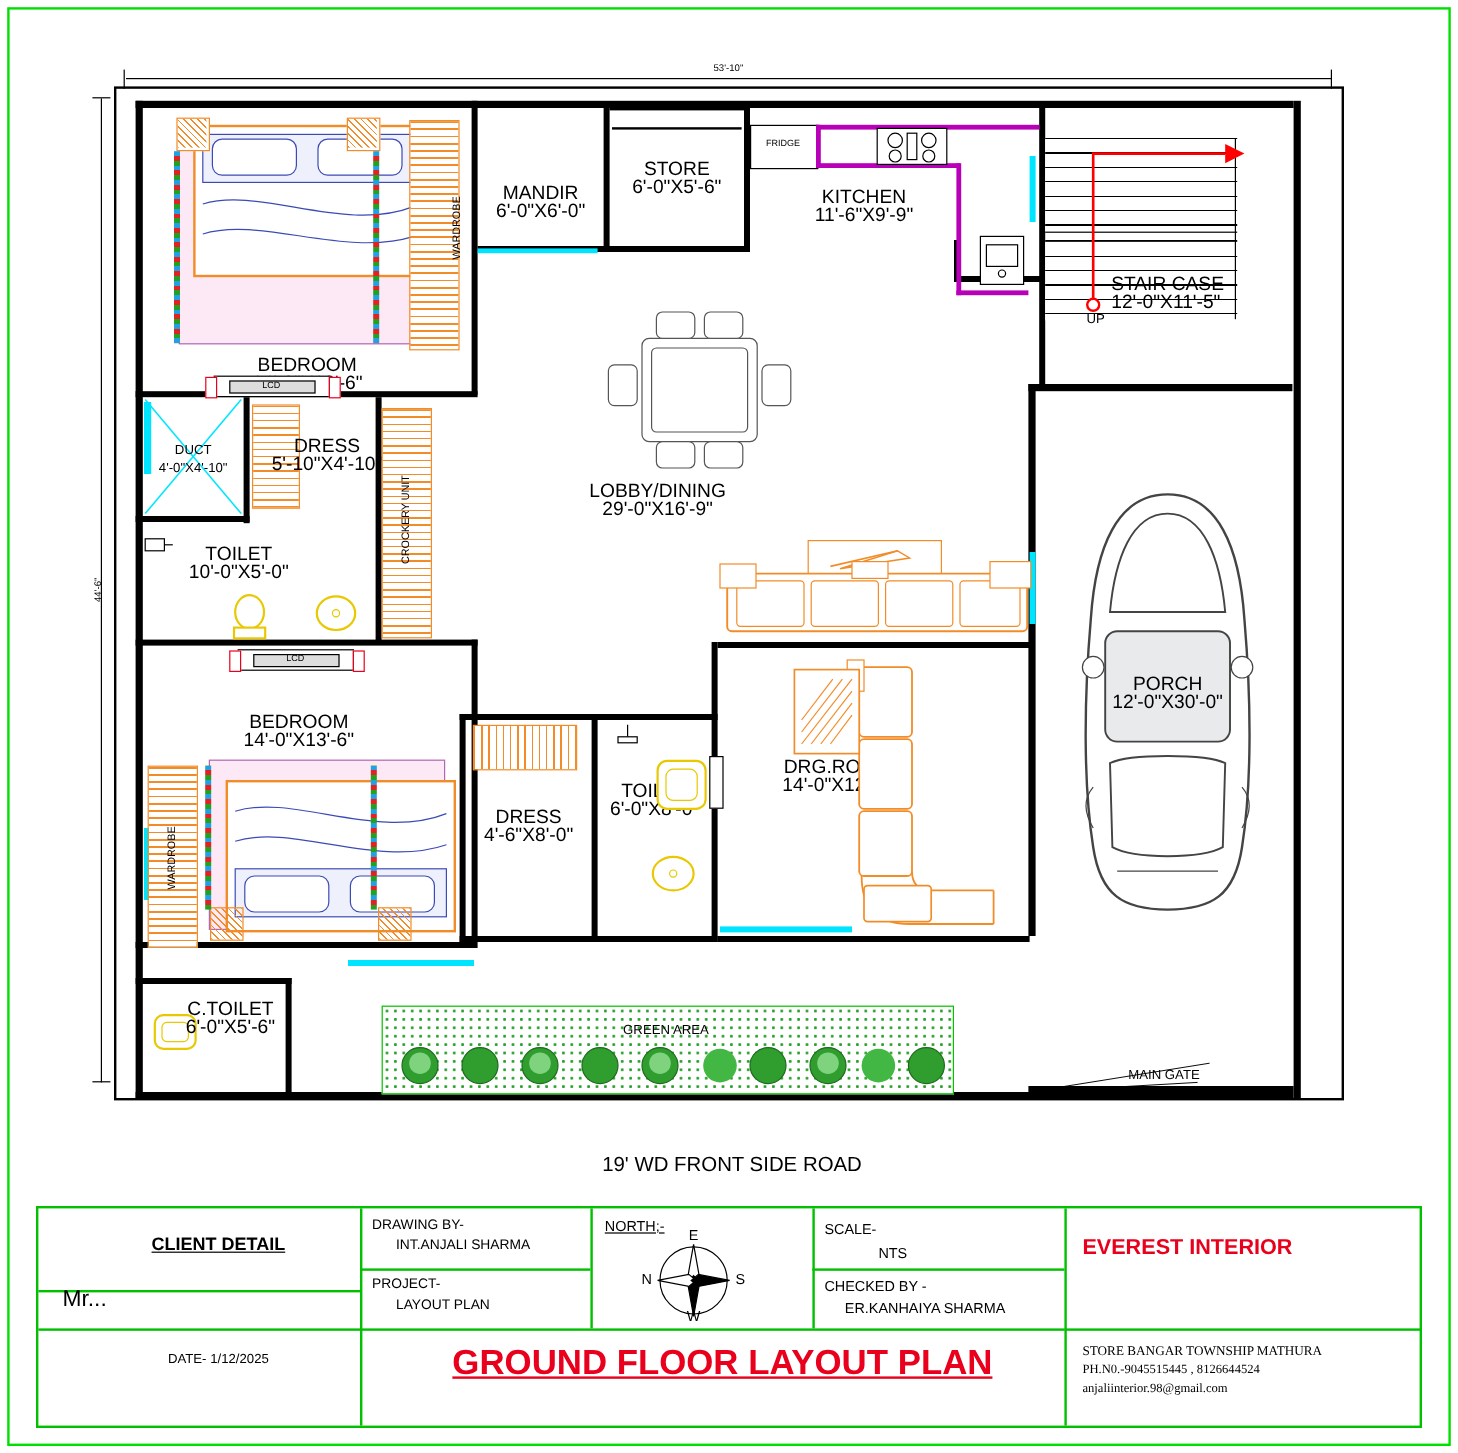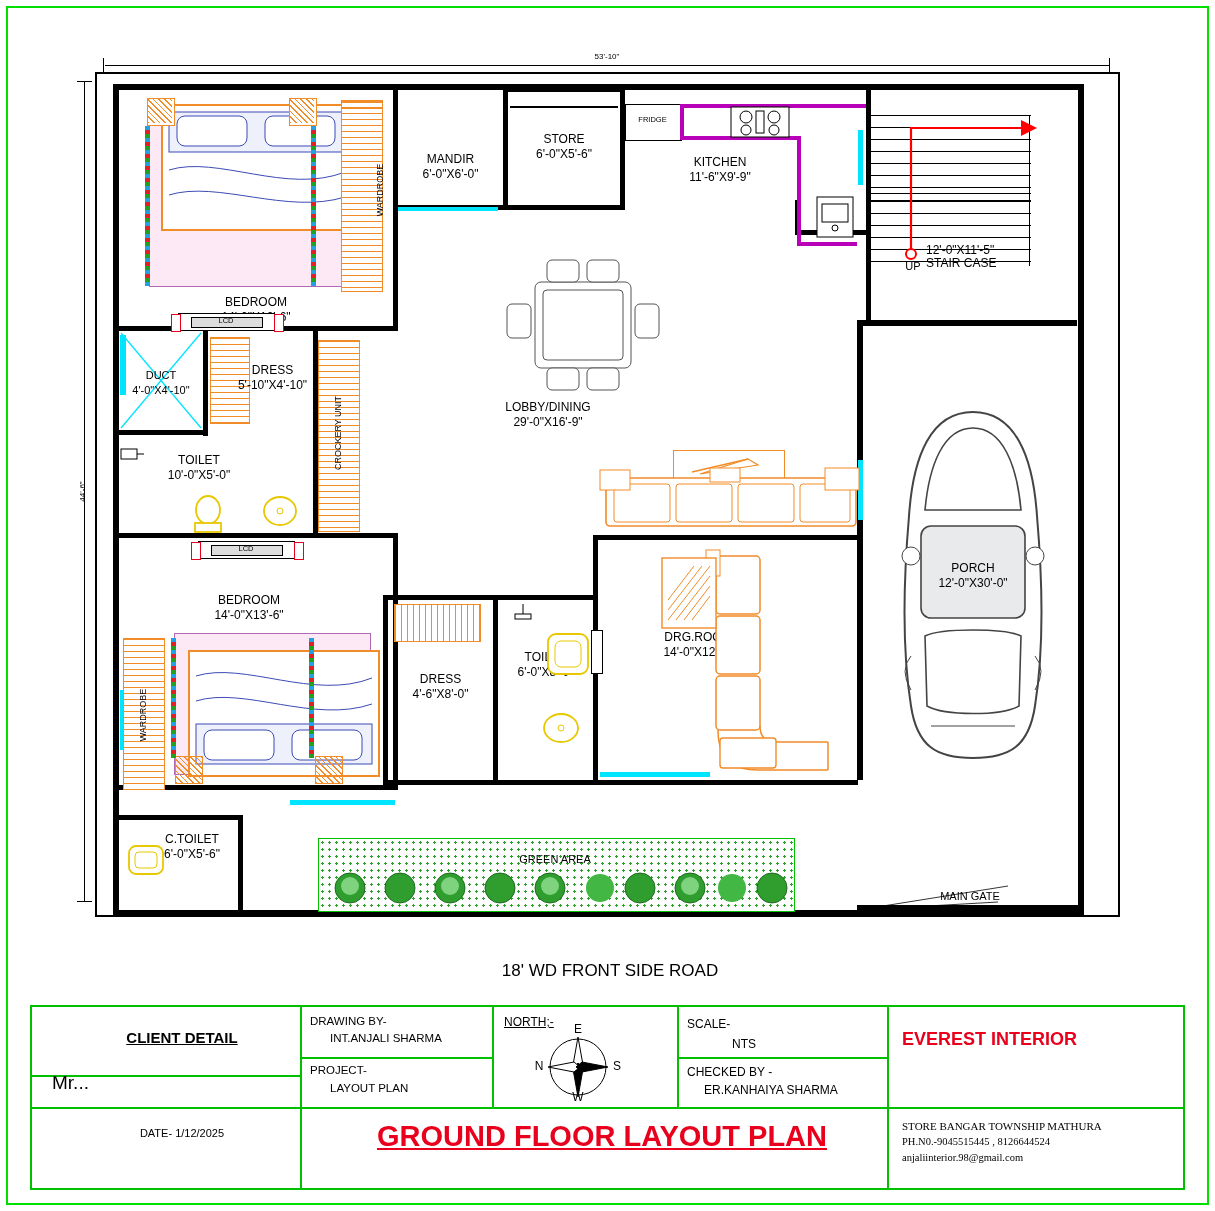--- a/index.html
+++ b/index.html
@@ -16,21 +16,21 @@
   .dim-text{font-size:8px;}
   .title-block{left:30px;top:1005px;width:1155px;height:185px;border:2px solid #00c000;box-sizing:border-box;}
   .tb-v{position:absolute;width:2px;background:#00c000;}
   .tb-h{position:absolute;height:2px;background:#00c000;}
   .red-txt{color:#e8001c;}
   .u{text-decoration:underline;}
   svg{display:block;overflow:visible;}
   .hatchgreen{background-image:
      radial-gradient(circle, #2aa02a 1px, transparent 1.4px);
      background-size:7px 7px;background-color:#ffffff;}
-  .roomname{font-size:12px;}
+  .roomname{font-size:16px;}
   .small{font-size:9px;}
   .tiny{font-size:7.5px;}
 </style>
 </head>
 <body>
 
 <div id="sheet">
 
   <div class="abs border-outer"></div>
 
@@ -180,21 +180,21 @@
     <div class="abs" style="left:0px;top:25px;width:160px;height:78px;background:repeating-linear-gradient(to bottom,#000 0 1px,#fff 1px 12px);border-bottom:1px solid #000;"></div>
     <div class="abs" style="left:0px;top:110px;width:160px;height:66px;background:repeating-linear-gradient(to bottom,#000 0 1px,#fff 1px 12px);border-top:1px solid #000;"></div>
     <div class="abs" style="left:158px;top:25px;width:1px;height:151px;background:#000;"></div>
 
     <svg class="abs" style="left:0px;top:14px;" width="200" height="190" viewBox="0 0 200 190">
       <polyline points="40,146 40,24 150,24" fill="none" stroke="#ff0000" stroke-width="2.2"></polyline>
       <polygon points="150,16 166,24 150,32" fill="#ff0000"></polygon>
       <circle cx="40" cy="150" r="5" fill="none" stroke="#ff0000" stroke-width="2"></circle>
     </svg>
     <div class="abs lbl" style="left:22px;top:170px;width:40px;">UP</div>
-    <div class="abs lbl roomname" style="left:55px;top:138px;width:150px;text-align:left;margin-top:28px;">STAIR CASE</div>
+    <div class="abs lbl roomname" style="left:55px;top:138px;width:150px;text-align:left;">STAIR CASE</div>
     <div class="abs lbl roomname" style="left:55px;top:153px;width:150px;text-align:left;">12'-0"X11'-5"</div>
   </div>
 
   <div class="abs" style="left:119px;top:331px;width:84px;height:99px;">
     <svg class="abs" style="left:0px;top:0px;" width="84" height="99" viewBox="0 0 84 99">
       <line x1="2" y1="2" x2="82" y2="97" stroke="#00e5ff" stroke-width="1.3"></line>
       <line x1="82" y1="2" x2="2" y2="97" stroke="#00e5ff" stroke-width="1.3"></line>
     </svg>
     <div class="abs lbl" style="left:0px;top:38px;width:84px;">DUCT</div>
     <div class="abs lbl" style="left:-8px;top:53px;width:100px;">4'-0"X4'-10"</div>
@@ -398,21 +398,21 @@
     </g>
   </svg>
 
   <svg class="abs" style="left:858px;top:880px;" width="225" height="36" viewBox="0 0 225 36">
     <line x1="0" y1="30" x2="150" y2="6" stroke="#000" stroke-width="0.8"></line>
     <line x1="0" y1="30" x2="150" y2="30" stroke="#000" stroke-width="0.8"></line>
     <line x1="0" y1="30" x2="140" y2="22" stroke="#000" stroke-width="0.8"></line>
   </svg>
   <div class="abs lbl" style="left:910px;top:890px;width:120px;">MAIN GATE</div>
 
-  <div class="abs lbl" style="left:395px;top:960px;width:430px;font-size:17px;">18' WD FRONT SIDE ROAD</div>
+  <div class="abs lbl" style="left:395px;top:960px;width:430px;font-size:17px;">19' WD FRONT SIDE ROAD</div>
 
   <div class="abs title-block">
 
     <div class="tb-v" style="left:268px;top:0;height:181px;"></div>
     <div class="tb-v" style="left:460px;top:0;height:100px;"></div>
     <div class="tb-v" style="left:645px;top:0;height:100px;"></div>
     <div class="tb-v" style="left:855px;top:0;height:181px;"></div>
 
     <div class="tb-h" style="left:0px;top:100px;width:855px;"></div>
     <div class="tb-h" style="left:268px;top:50px;width:192px;"></div>

